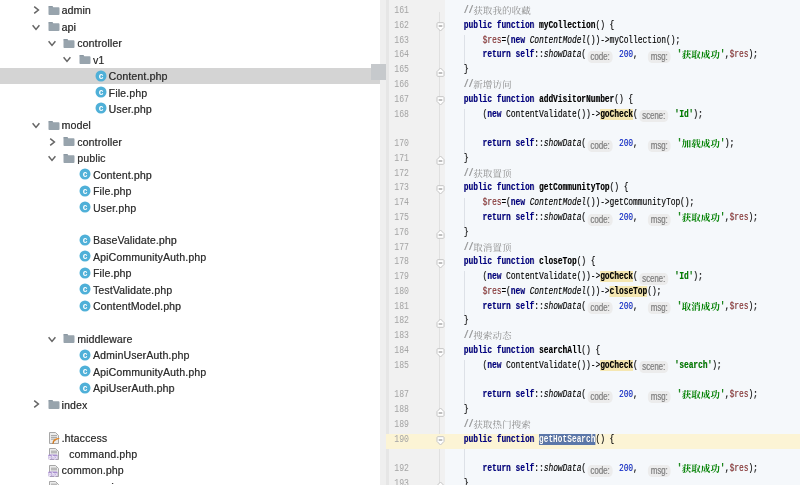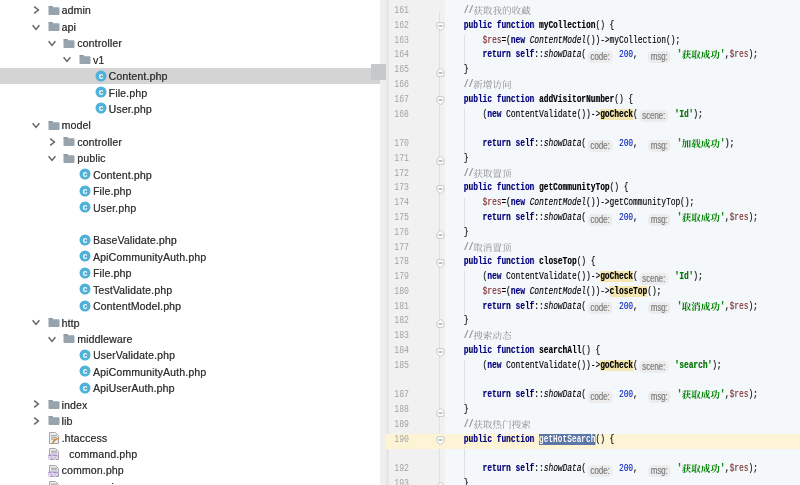--- a/index.html
+++ b/index.html
@@ -234,34 +234,20 @@
       </div>
 <div class="trow" style="top:298.0px">
         <span class="icb" style="left:78.9px">
           <svg class="ic icc" width="12" height="12" viewBox="0 0 12 12">
             <circle cx="6" cy="6" r="5.5" fill="#4fb0d8"></circle>
             <text x="6" y="8.9" text-anchor="middle" font-family="Liberation Sans" font-size="8.4" font-weight="bold" fill="#fff">c</text>
           </svg>
         </span>
         <span class="tl" style="left:92.9px">ContentModel.php</span>
       </div>
-<div class="trow" style="top:314.5px">
-        <span class="cvb" style="left:31.0px">
-          <svg class="cv" width="10" height="10" viewBox="0 0 10 10">
-            <path d="M1.6 3.2 L5 7.4 L8.4 3.2" fill="none" stroke="#646464" stroke-width="1.5"></path>
-          </svg>
-        </span>
-        <span class="icb" style="left:47.5px">
-          <svg class="ic" width="12" height="11" viewBox="0 0 12 11">
-            <path d="M0.5 2 C0.5 1.4 0.9 1 1.5 1 L4.1 1 L5.3 2.3 L10.6 2.3 C11.2 2.3 11.5 2.7 11.5 3.3 L11.5 9 C11.5 9.6 11.2 10 10.6 10 L1.5 10 C0.9 10 0.5 9.6 0.5 9 Z" fill="#98a4ad"></path>
-            <path d="M0.5 2 C0.5 1.4 0.9 1 1.5 1 L4.1 1 L5.3 2.3 L0.5 2.3 Z" fill="#8c99a3"></path>
-          </svg>
-        </span>
-        <span class="tl" style="left:61.5px">http</span>
-      </div>
 <div class="trow" style="top:330.9px">
         <span class="cvb" style="left:46.7px">
           <svg class="cv" width="10" height="10" viewBox="0 0 10 10">
             <path d="M1.6 3.2 L5 7.4 L8.4 3.2" fill="none" stroke="#646464" stroke-width="1.5"></path>
           </svg>
         </span>
         <span class="icb" style="left:63.2px">
           <svg class="ic" width="12" height="11" viewBox="0 0 12 11">
             <path d="M0.5 2 C0.5 1.4 0.9 1 1.5 1 L4.1 1 L5.3 2.3 L10.6 2.3 C11.2 2.3 11.5 2.7 11.5 3.3 L11.5 9 C11.5 9.6 11.2 10 10.6 10 L1.5 10 C0.9 10 0.5 9.6 0.5 9 Z" fill="#98a4ad"></path>
             <path d="M0.5 2 C0.5 1.4 0.9 1 1.5 1 L4.1 1 L5.3 2.3 L0.5 2.3 Z" fill="#8c99a3"></path>
@@ -269,21 +255,21 @@
         </span>
         <span class="tl" style="left:77.2px">middleware</span>
       </div>
 <div class="trow" style="top:347.3px">
         <span class="icb" style="left:78.9px">
           <svg class="ic icc" width="12" height="12" viewBox="0 0 12 12">
             <circle cx="6" cy="6" r="5.5" fill="#4fb0d8"></circle>
             <text x="6" y="8.9" text-anchor="middle" font-family="Liberation Sans" font-size="8.4" font-weight="bold" fill="#fff">c</text>
           </svg>
         </span>
-        <span class="tl" style="left:92.9px">UserValidate.php</span>
+        <span class="tl" style="left:92.9px">AdminUserAuth.php</span>
       </div>
 <div class="trow" style="top:363.8px">
         <span class="icb" style="left:78.9px">
           <svg class="ic icc" width="12" height="12" viewBox="0 0 12 12">
             <circle cx="6" cy="6" r="5.5" fill="#4fb0d8"></circle>
             <text x="6" y="8.9" text-anchor="middle" font-family="Liberation Sans" font-size="8.4" font-weight="bold" fill="#fff">c</text>
           </svg>
         </span>
         <span class="tl" style="left:92.9px">ApiCommunityAuth.php</span>
       </div>
@@ -302,34 +288,20 @@
             <path d="M3.2 1.6 L7.4 5 L3.2 8.4" fill="none" stroke="#646464" stroke-width="1.5"></path>
           </svg>
         </span>
         <span class="icb" style="left:47.5px">
           <svg class="ic" width="12" height="11" viewBox="0 0 12 11">
             <path d="M0.5 2 C0.5 1.4 0.9 1 1.5 1 L4.1 1 L5.3 2.3 L10.6 2.3 C11.2 2.3 11.5 2.7 11.5 3.3 L11.5 9 C11.5 9.6 11.2 10 10.6 10 L1.5 10 C0.9 10 0.5 9.6 0.5 9 Z" fill="#98a4ad"></path>
             <path d="M0.5 2 C0.5 1.4 0.9 1 1.5 1 L4.1 1 L5.3 2.3 L0.5 2.3 Z" fill="#8c99a3"></path>
           </svg>
         </span>
         <span class="tl" style="left:61.5px">index</span>
-      </div>
-<div class="trow" style="top:413.1px">
-        <span class="cvb" style="left:31.0px">
-          <svg class="cv" width="10" height="10" viewBox="0 0 10 10">
-            <path d="M3.2 1.6 L7.4 5 L3.2 8.4" fill="none" stroke="#646464" stroke-width="1.5"></path>
-          </svg>
-        </span>
-        <span class="icb" style="left:47.5px">
-          <svg class="ic" width="12" height="11" viewBox="0 0 12 11">
-            <path d="M0.5 2 C0.5 1.4 0.9 1 1.5 1 L4.1 1 L5.3 2.3 L10.6 2.3 C11.2 2.3 11.5 2.7 11.5 3.3 L11.5 9 C11.5 9.6 11.2 10 10.6 10 L1.5 10 C0.9 10 0.5 9.6 0.5 9 Z" fill="#98a4ad"></path>
-            <path d="M0.5 2 C0.5 1.4 0.9 1 1.5 1 L4.1 1 L5.3 2.3 L0.5 2.3 Z" fill="#8c99a3"></path>
-          </svg>
-        </span>
-        <span class="tl" style="left:61.5px">lib</span>
       </div>
 <div class="trow" style="top:429.5px">
         <span class="icb" style="left:47.5px">
           <svg class="ic" width="12" height="12" viewBox="0 0 12 12">
             <path d="M1.5 0.5 h6 l3 3 v8 h-9 z" fill="#ececec" stroke="#9e9e9e" stroke-width="0.9"></path>
             <path d="M3 3.6 h6 M3 5.4 h6 M3 7.2 h4" stroke="#909090" stroke-width="0.8"></path>
             <path d="M11.8 6.2 C9.2 5.6 6 6.7 4.9 8.9 C4.1 10.5 5 11.8 6.2 11.9 C5.5 11 5.8 9.9 6.6 9.1 C8.4 7.4 10.6 7.6 11.8 6.2 Z" fill="#e0872a"></path>
             <path d="M4.9 12 C5.3 10.3 6.5 8.8 8.1 8.1 C6.3 8.4 4.9 9.8 4.4 11.5 Z" fill="#b06316"></path>
           </svg>
         </span>

